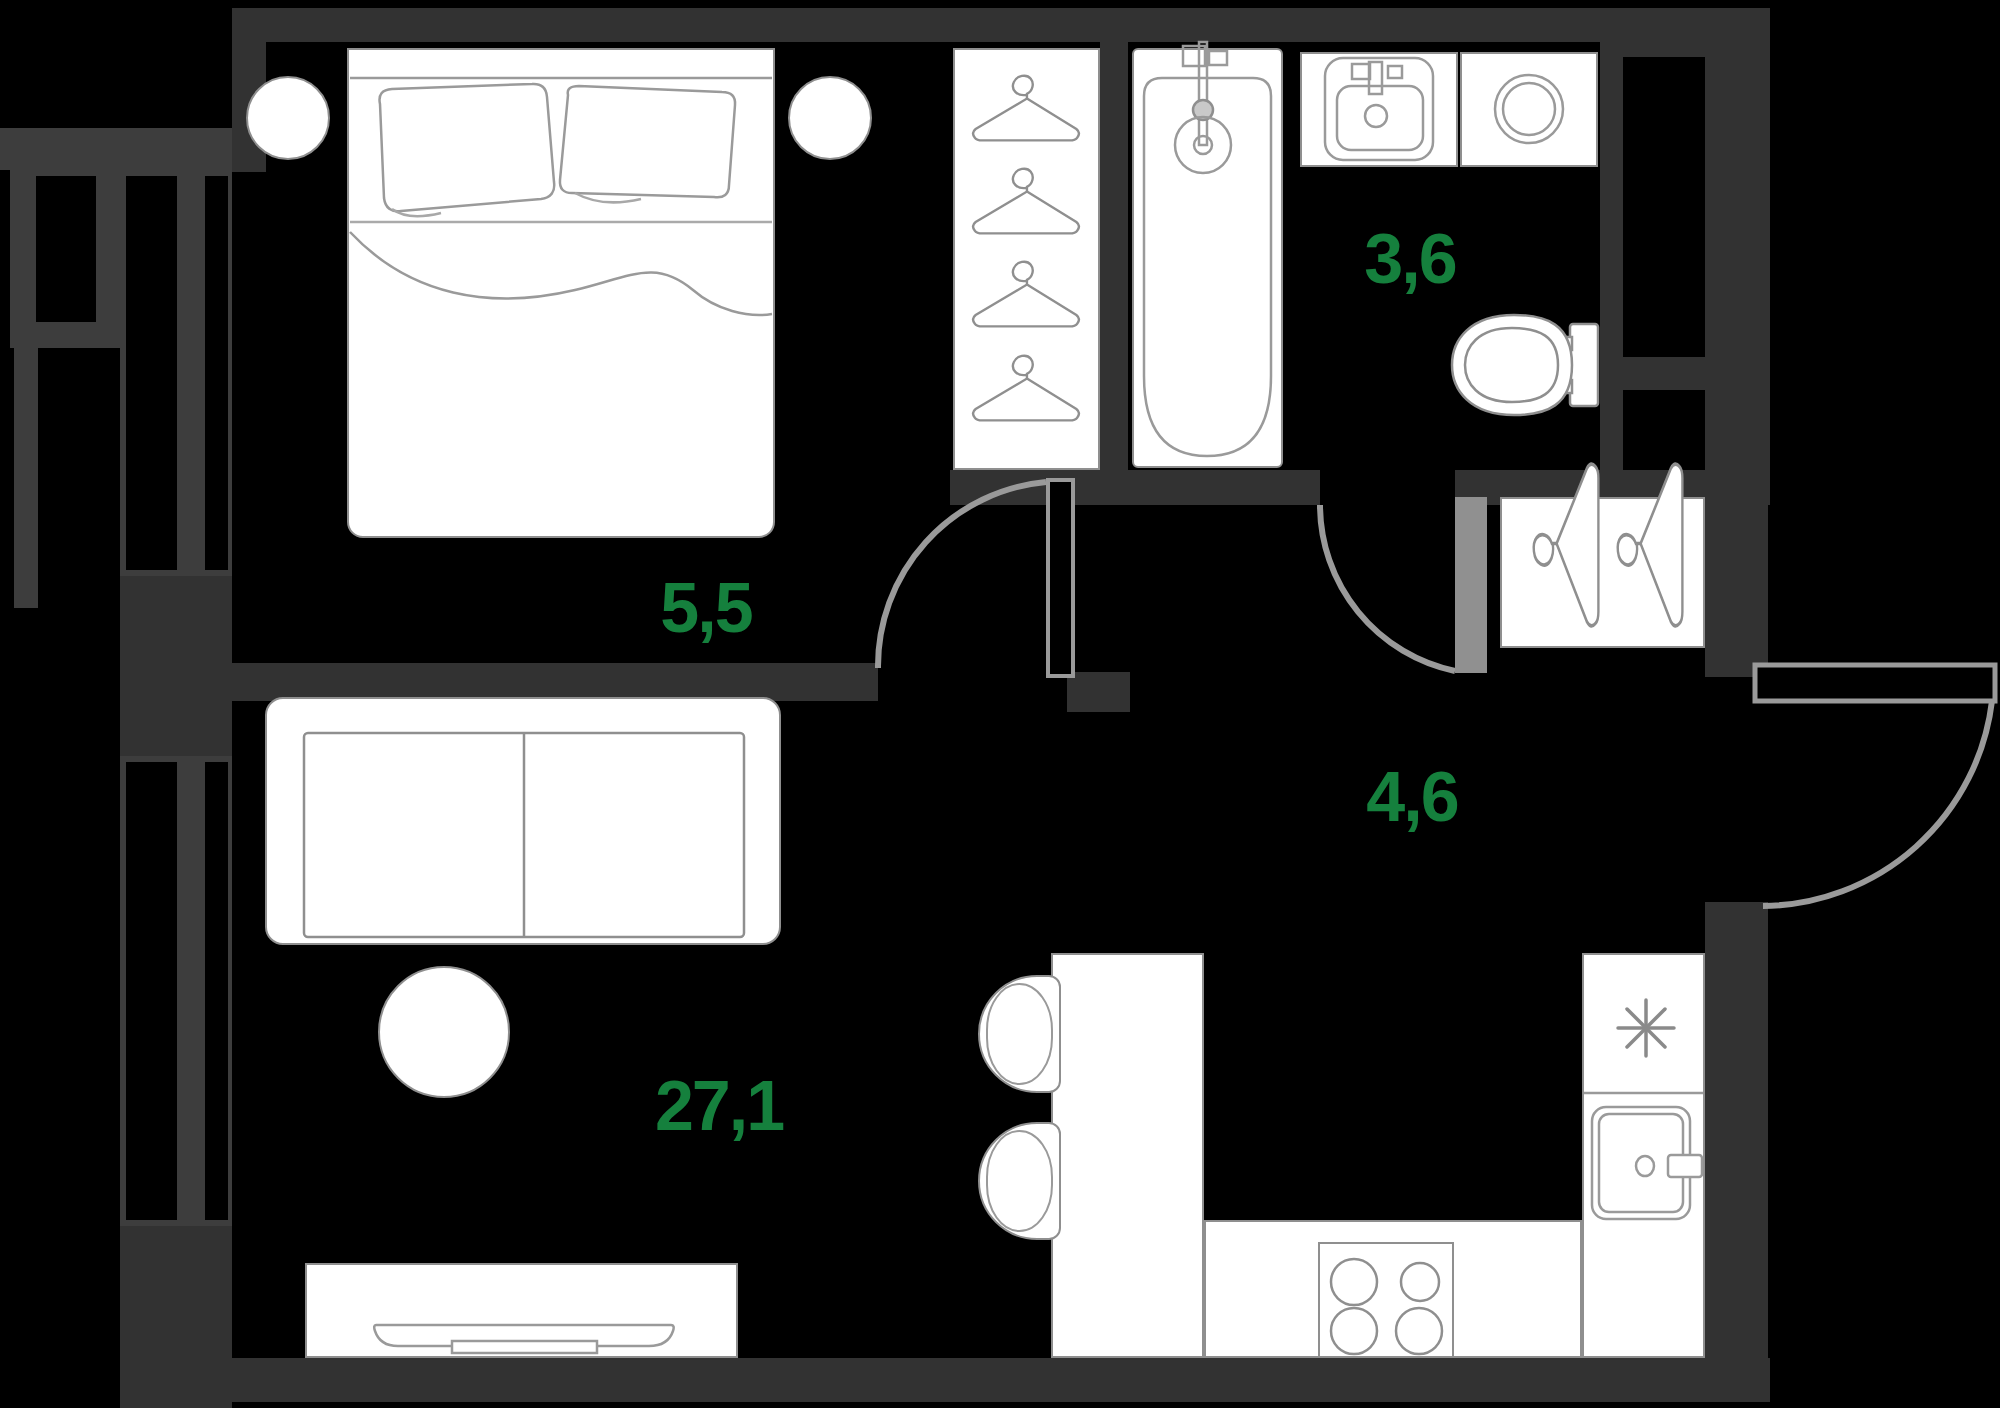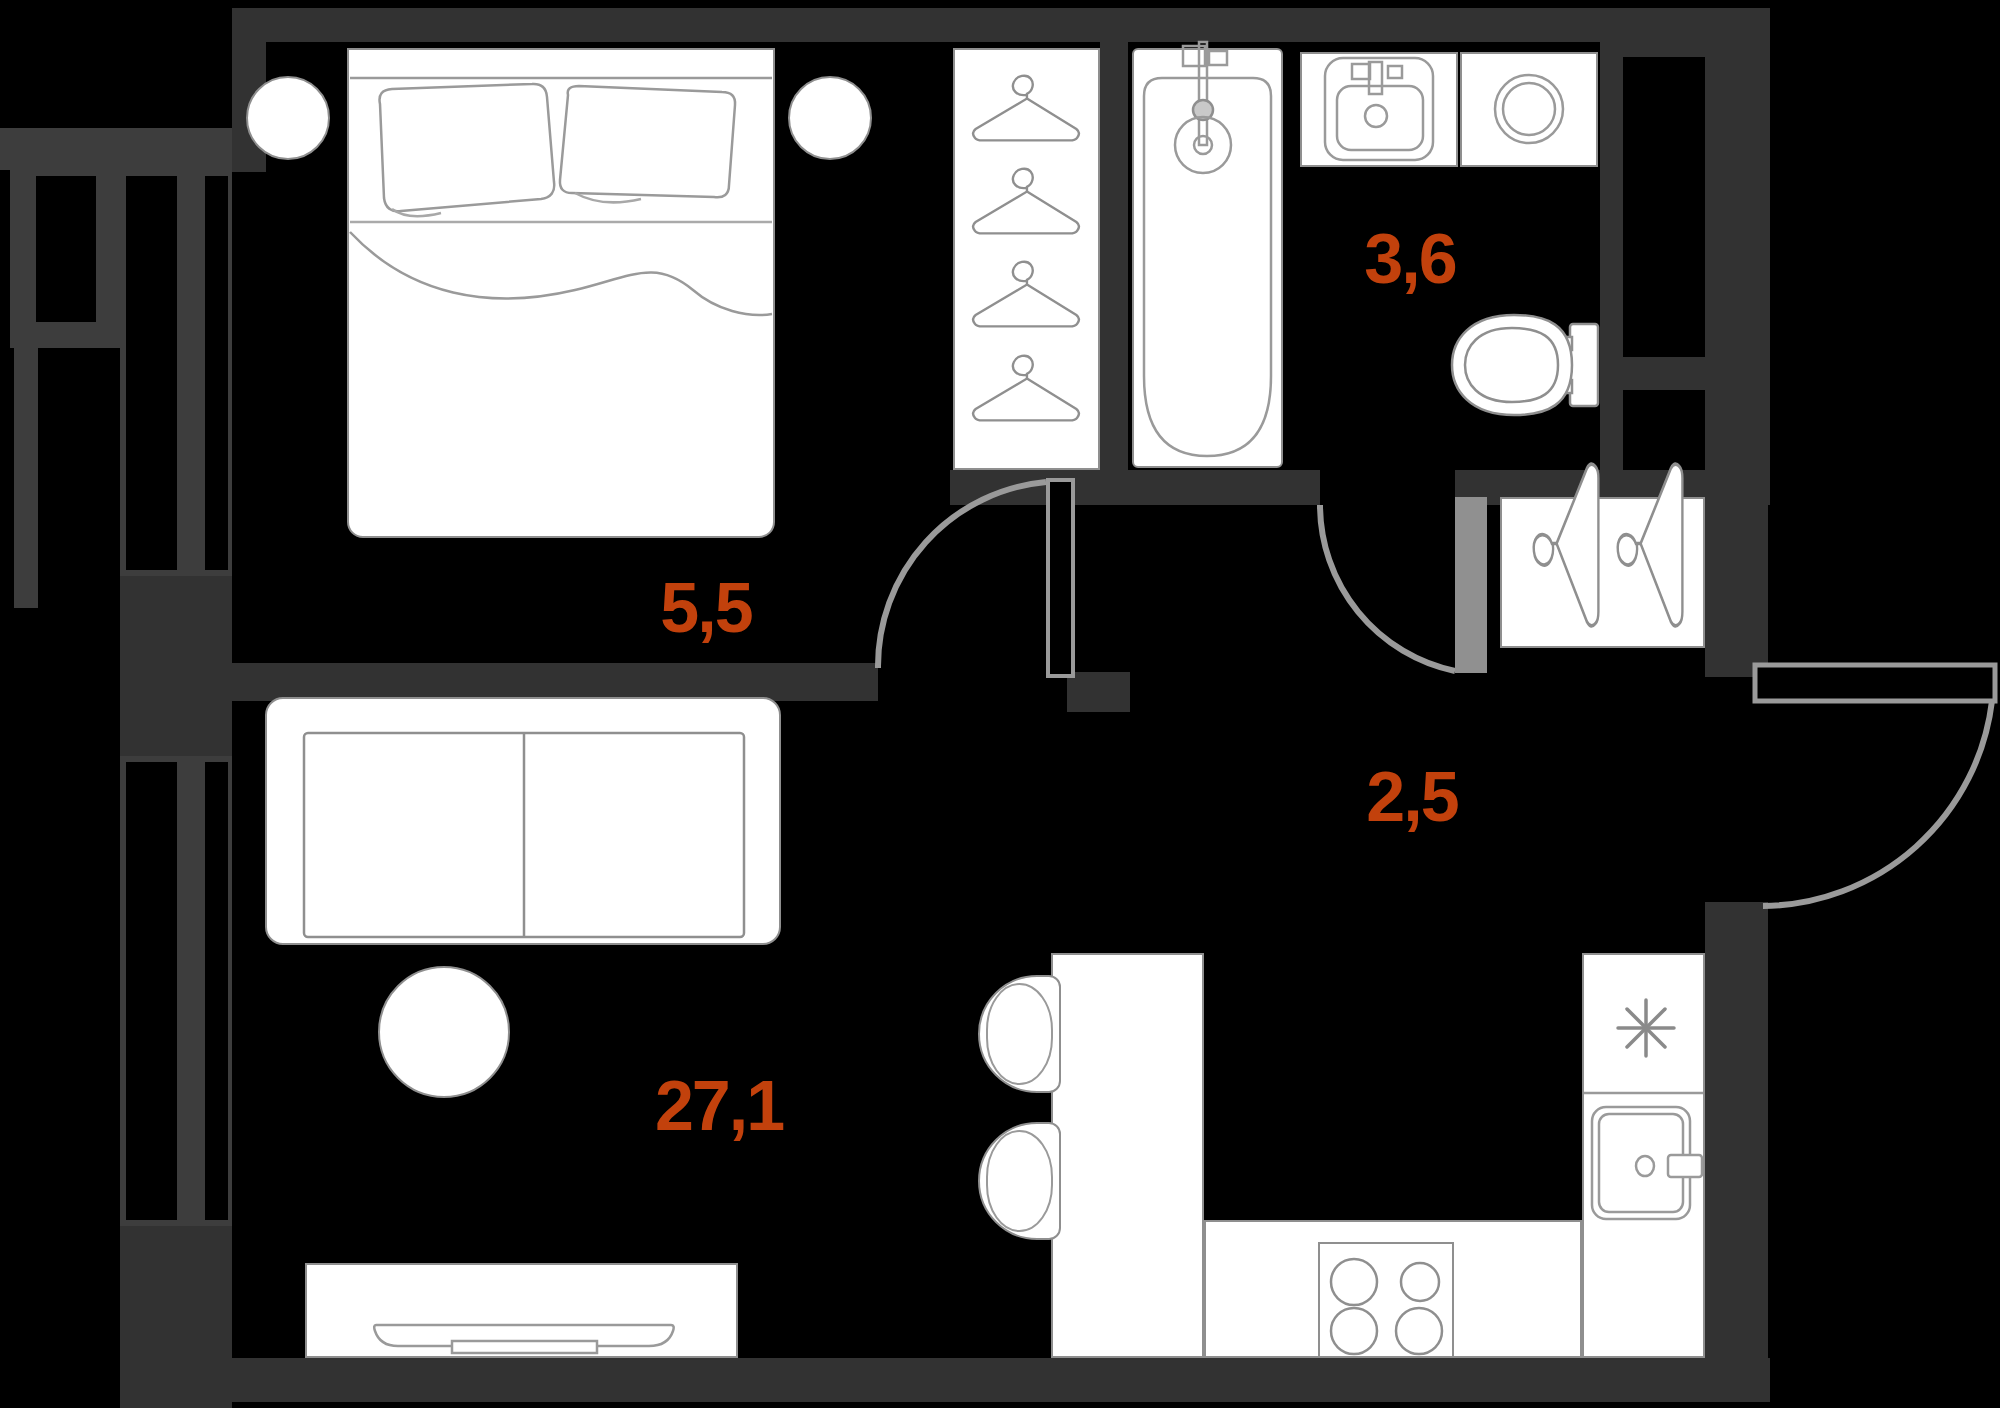--- a/index.html
+++ b/index.html
@@ -2,21 +2,21 @@
 <html><head>
 <meta charset="utf-8">
 <style>
   html,body{margin:0;padding:0;background:#000;}
   .stage{position:relative;width:2000px;height:1408px;background:#000;overflow:hidden;
          font-family:"Liberation Sans", sans-serif;}
   .w{position:absolute;background:#323232;}
   .wl{position:absolute;background:#3d3d3d;}
   .pane{position:absolute;background:#000;}
   .furn{position:absolute;background:#fff;border:2.5px solid #8f8f8f;box-sizing:border-box;}
-  .label{position:absolute;color:#c2410c;font-weight:700;font-size:70px;letter-spacing:-2px;
+  .label{position:absolute;color:#15803d;font-weight:700;font-size:70px;letter-spacing:-2px;
          transform:translate(-50%,-50%);white-space:nowrap;}
   svg.overlay{position:absolute;left:0;top:0;pointer-events:none;}
   .frame{position:absolute;border:26px solid #3d3d3d;background:transparent;box-sizing:border-box;}
 </style>
 </head>
 <body>
 
 <div class="stage">
 
   <div class="wl" style="left:0;top:128px;width:233px;height:42px"></div>
@@ -182,15 +182,15 @@
       <rect x="1455" y="497" width="32" height="176" fill="#909090"></rect>
     </g>
     <g>
       <path d="M1992,701 A233,233 0 0 1 1763,906" fill="none" stroke="#9a9a9a" stroke-width="6"></path>
       <rect x="1755" y="665" width="240" height="36" fill="#000" stroke="#9a9a9a" stroke-width="5"></rect>
     </g>
   </svg>
 
   <div class="label" style="left:706px;top:608px">5,5</div>
   <div class="label" style="left:1410px;top:259px">3,6</div>
-  <div class="label" style="left:1412px;top:797px">2,5</div>
+  <div class="label" style="left:1412px;top:797px">4,6</div>
   <div class="label" style="left:719px;top:1106px">27,1</div>
 </div>
 
 </body></html>

